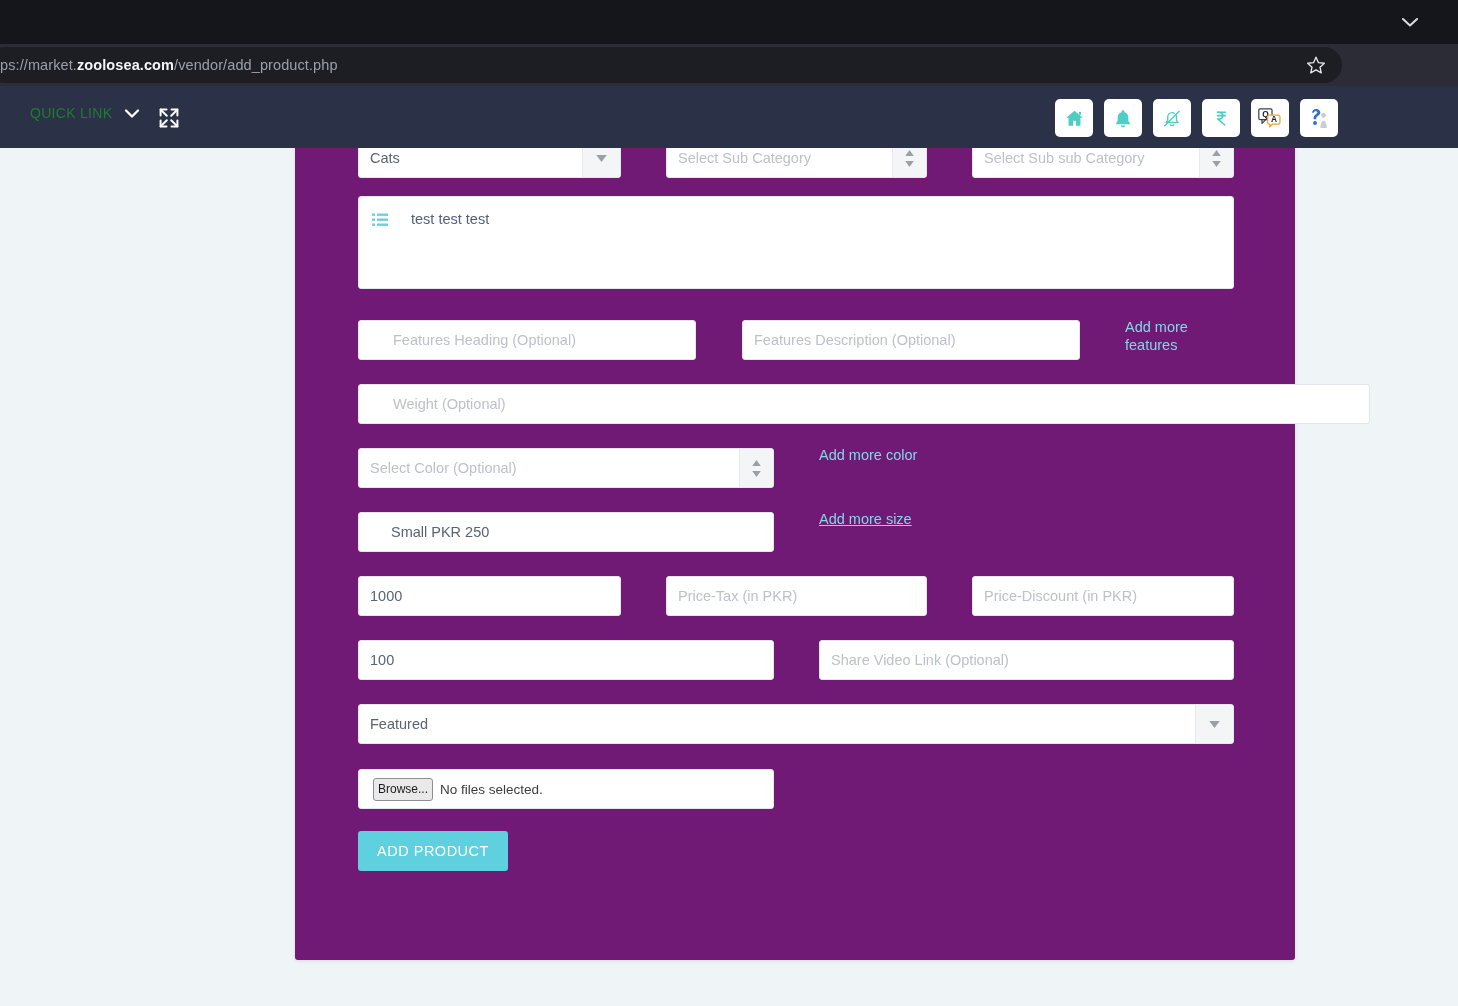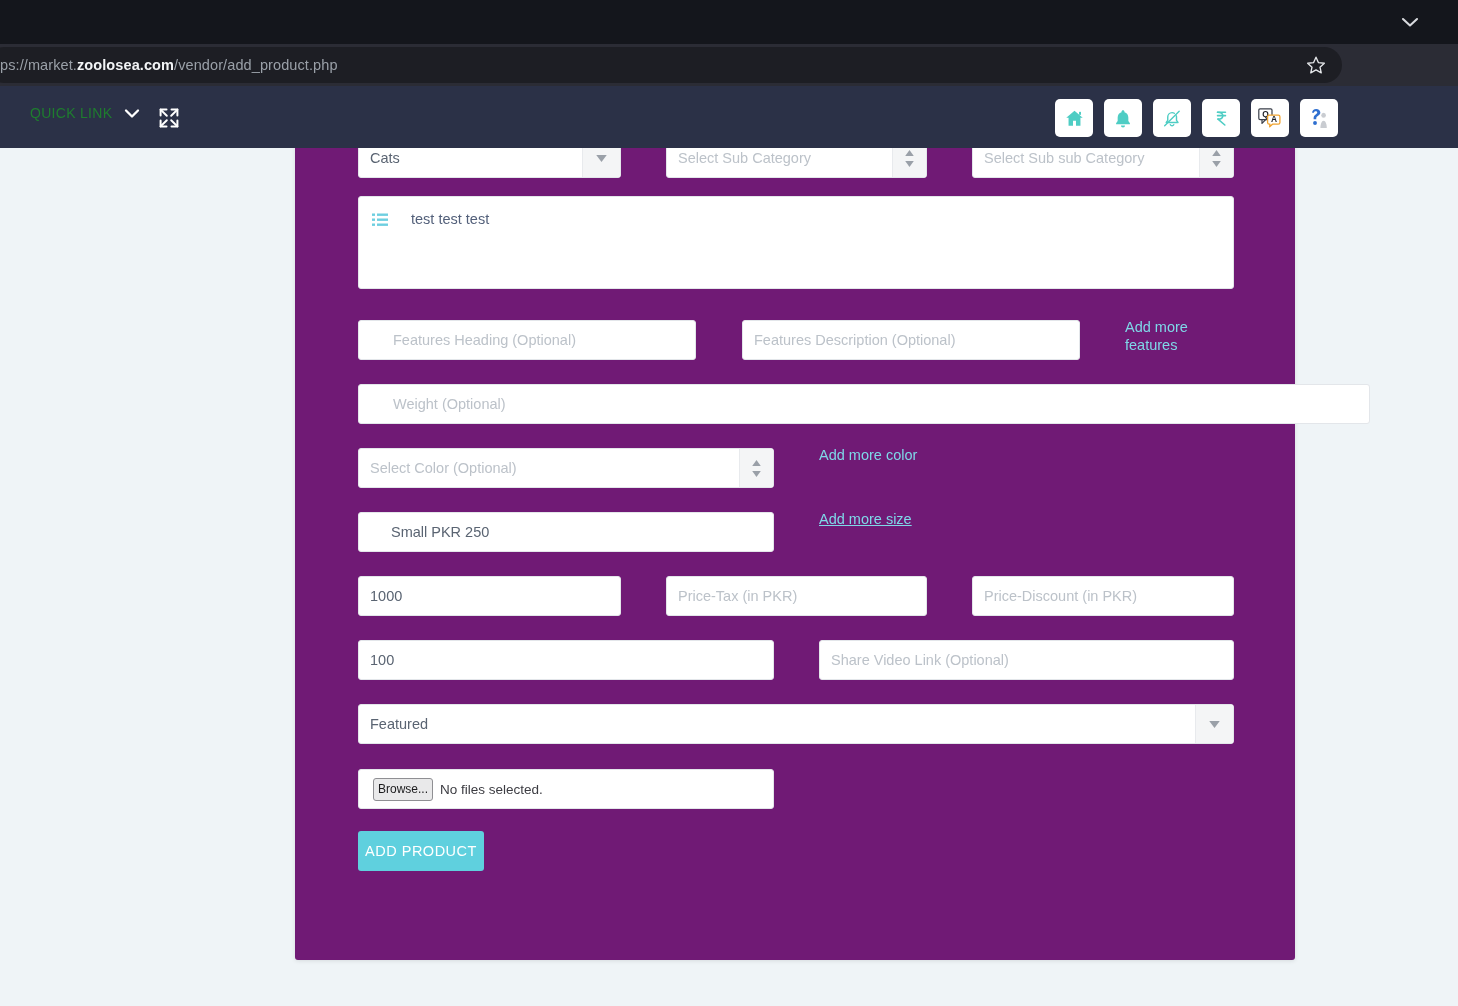--- a/index.html
+++ b/index.html
@@ -232,21 +232,21 @@
   }
   .file-status {
     margin-left: 7px;
     font-size: 13.5px;
     color: #3c3c42;
   }
 
   .submit-btn {
     position: absolute;
     left: 0; top: 723px;
-    width: 126px; height: 40px;
+    width: 150px; height: 40px;
     background: #5fd0de;
     border: none;
     border-radius: 3px;
     color: #ffffff;
     font-size: 14.5px;
     letter-spacing: 0.5px;
     font-family: "Liberation Sans", sans-serif;
     cursor: pointer;
   }
 </style>

